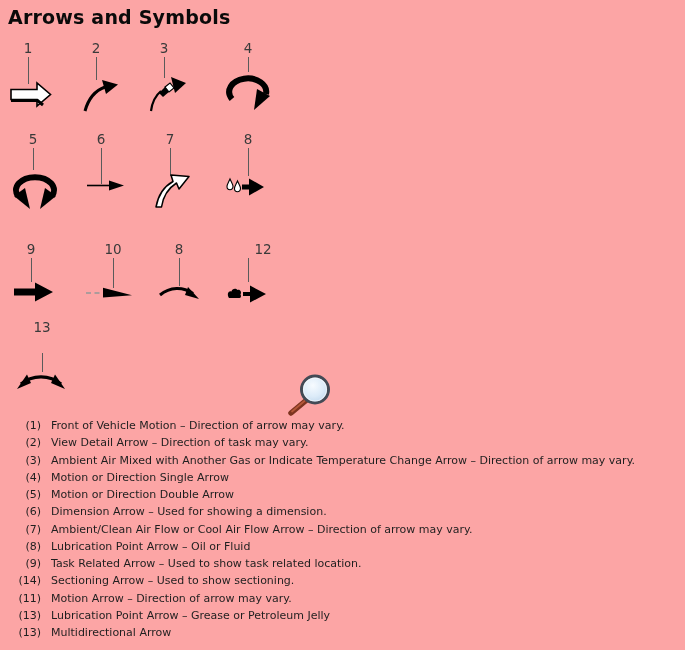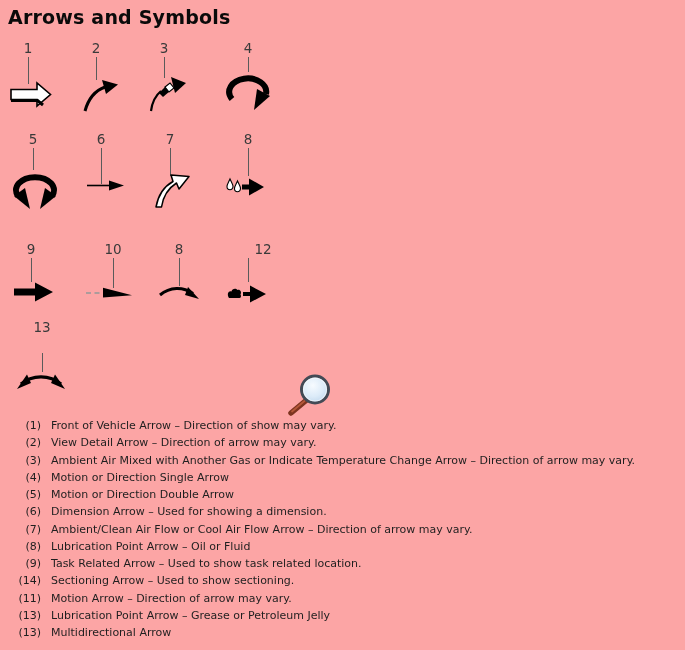--- a/index.html
+++ b/index.html
@@ -128,25 +128,25 @@
     </defs>
     <line x1="8" y1="41" x2="23" y2="28.5" stroke="#7d3420" stroke-width="5.5" stroke-linecap="round"></line>
     <line x1="9" y1="39.5" x2="21.5" y2="29" stroke="#b4583a" stroke-width="1.8" stroke-linecap="round"></line>
     <circle cx="32" cy="17.5" r="13.5" fill="url(#lensgrad)" stroke="#434a55" stroke-width="3"></circle>
     <circle cx="32" cy="17.5" r="11.5" fill="none" stroke="#ffffff" stroke-opacity="0.55" stroke-width="1.2"></circle>
   </svg>
 
   <div class="legend">
     <div class="legend-row">
         <span class="legend-num">(1)</span>
-        <span class="legend-text">Front of Vehicle Arrow – Direction of show may vary.</span>
+        <span class="legend-text">Front of Vehicle Motion – Direction of arrow may vary.</span>
       </div>
     <div class="legend-row">
         <span class="legend-num">(2)</span>
-        <span class="legend-text">View Detail Arrow – Direction of arrow may vary.</span>
+        <span class="legend-text">View Detail Arrow – Direction of task may vary.</span>
       </div>
     <div class="legend-row">
         <span class="legend-num">(3)</span>
         <span class="legend-text">Ambient Air Mixed with Another Gas or Indicate Temperature Change Arrow – Direction of arrow may vary.</span>
       </div>
     <div class="legend-row">
         <span class="legend-num">(4)</span>
         <span class="legend-text">Motion or Direction Single Arrow</span>
       </div>
     <div class="legend-row">

